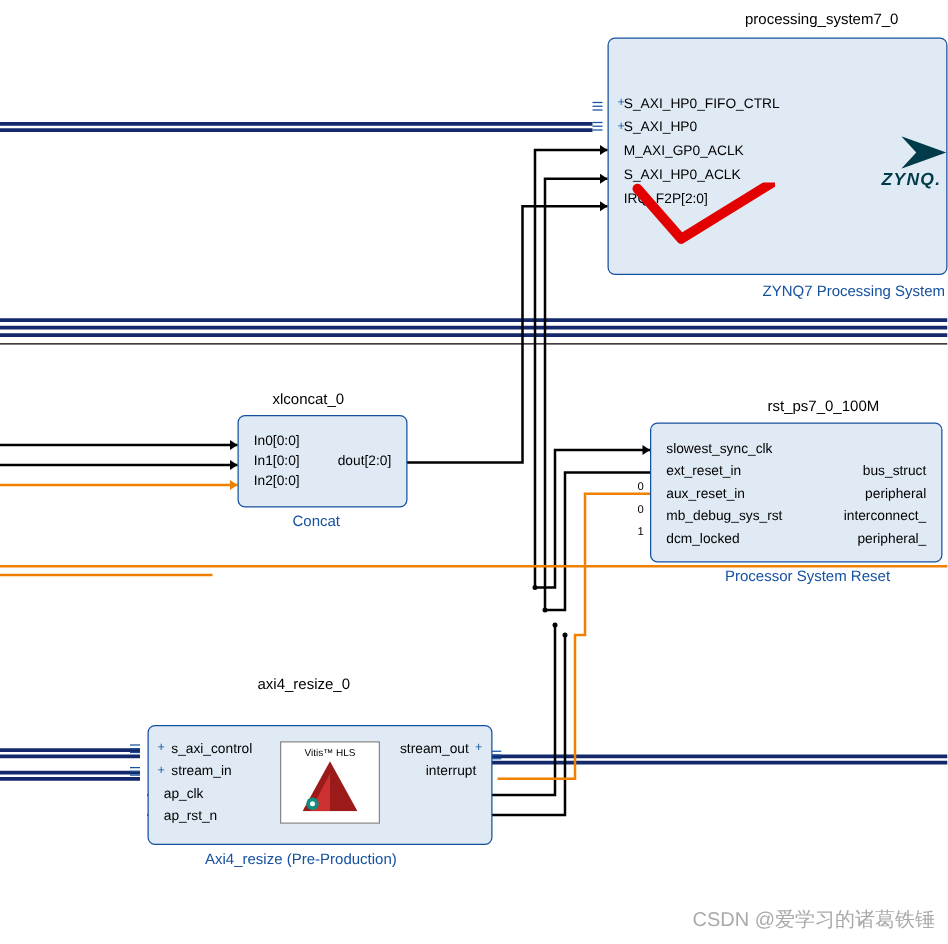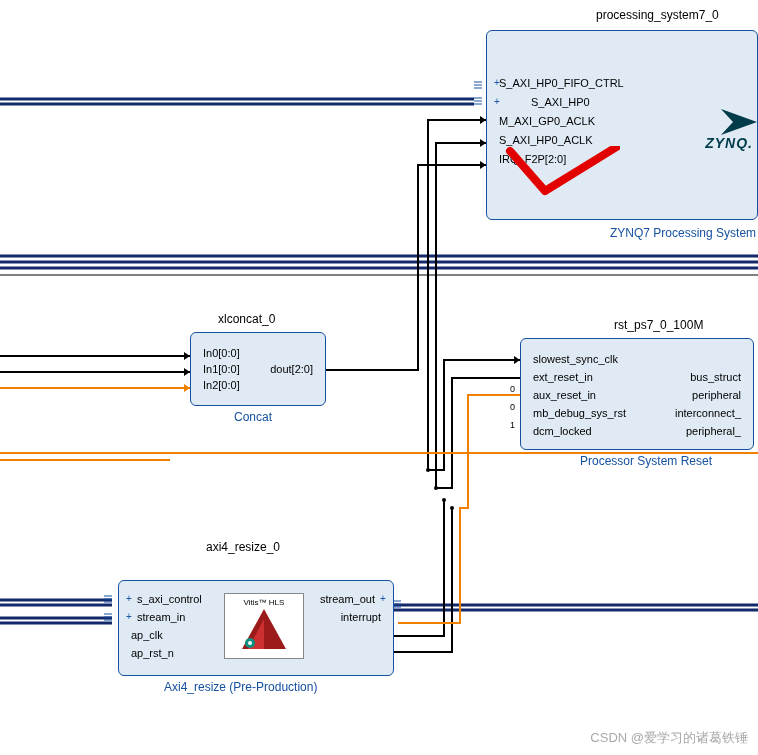--- a/index.html
+++ b/index.html
@@ -72,21 +72,21 @@
     color: #003b49;
     font-size: 14px;
     letter-spacing: 1px;
   }
   .checkmark {
     position: absolute;
   }
   .watermark {
     position: absolute;
     bottom: 8px; right: 10px;
-    font-size: 13px;
+    font-size: 16px;
     color: #aaa;
   }
 </style>
 </head>
 <body>
 
 <svg class="bg" width="758" height="755">
 
   <path d="M0 99 L474 99" stroke="#14296b" stroke-width="3" fill="none"></path>
   <path d="M0 104 L474 104" stroke="#14296b" stroke-width="3" fill="none"></path>
@@ -163,21 +163,21 @@
     <circle cx="444" cy="500" r="2"></circle>
       <circle cx="452" cy="508" r="2"></circle>
   </g>
 </svg>
 
 <div class="inst-label" style="left:596px; top:8px;">processing_system7_0</div>
 <div class="block" style="left:486px; top:30px; width:272px; height:190px;">
   <span class="bus-plus" style="left:6px; top:48px;">+</span>
   <span class="bus-plus" style="left:6px; top:67px;">+</span>
   <span class="port port-l" style="top:46px;">S_AXI_HP0_FIFO_CTRL</span>
-  <span class="port port-l" style="top:65px;padding-left:32px;">S_AXI_HP0</span>
+  <span class="port port-l" style="top:65px;">S_AXI_HP0</span>
   <span class="port port-l" style="top:84px;">M_AXI_GP0_ACLK</span>
   <span class="port port-l" style="top:103px;">S_AXI_HP0_ACLK</span>
   <span class="port port-l" style="top:122px;">IRQ_F2P[2:0]</span>
   <span class="zynq-logo">ZYNQ.</span>
   <svg style="position:absolute; right:0; top:78px;" width="36" height="26">
     <polygon points="0,0 36,13 0,26 12,13" fill="#003b49"></polygon>
   </svg>
 </div>
 <div class="type-label" style="left:610px; top:226px;">ZYNQ7 Processing System</div>
 

